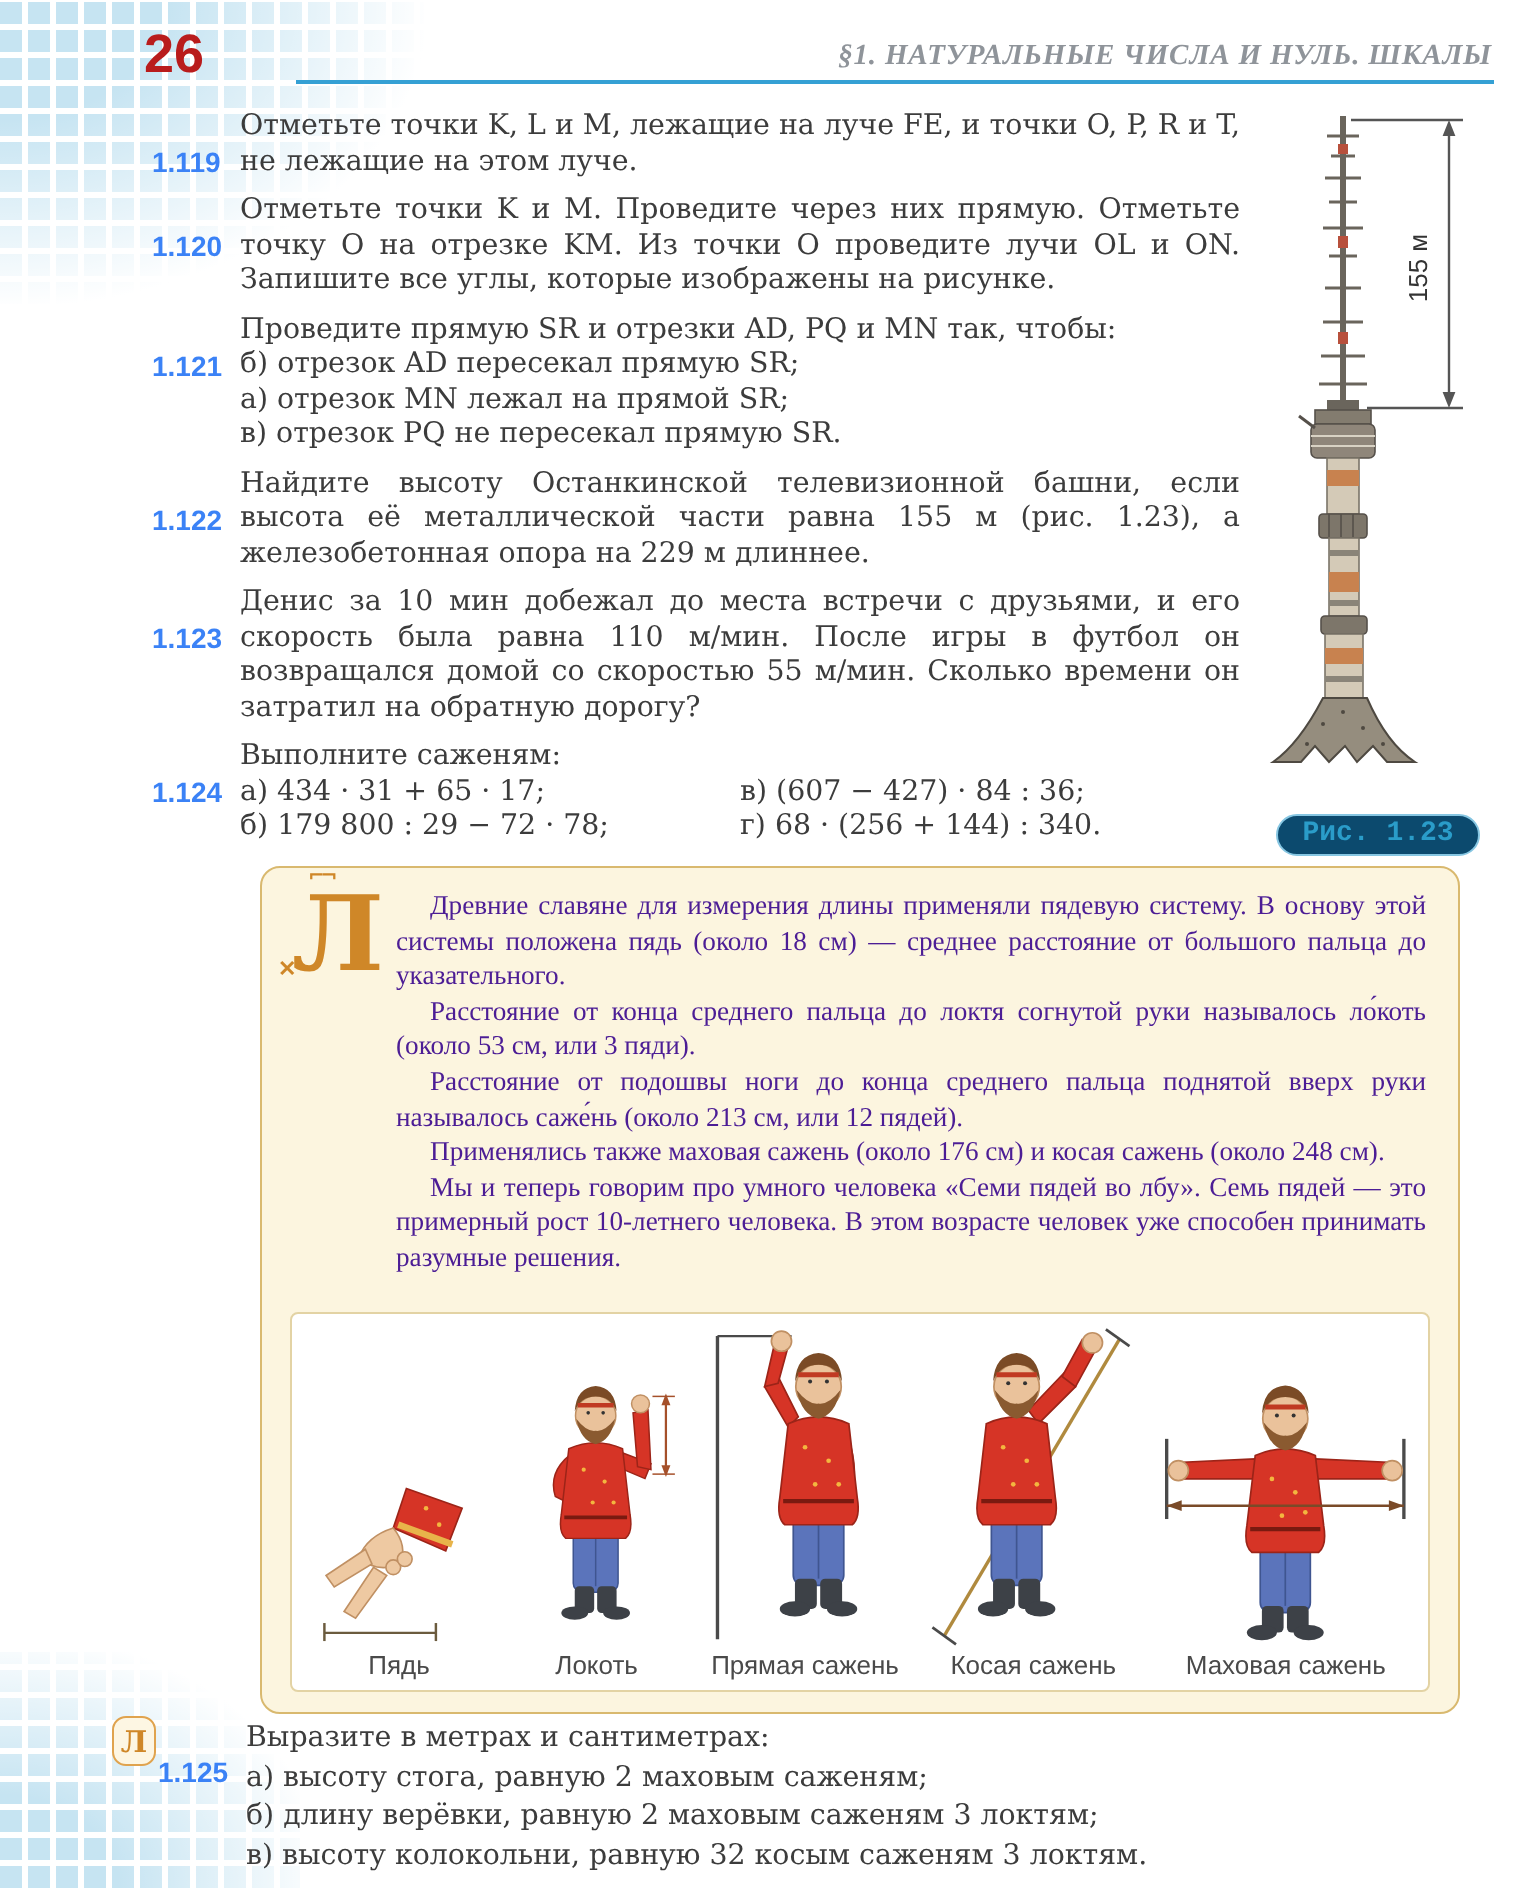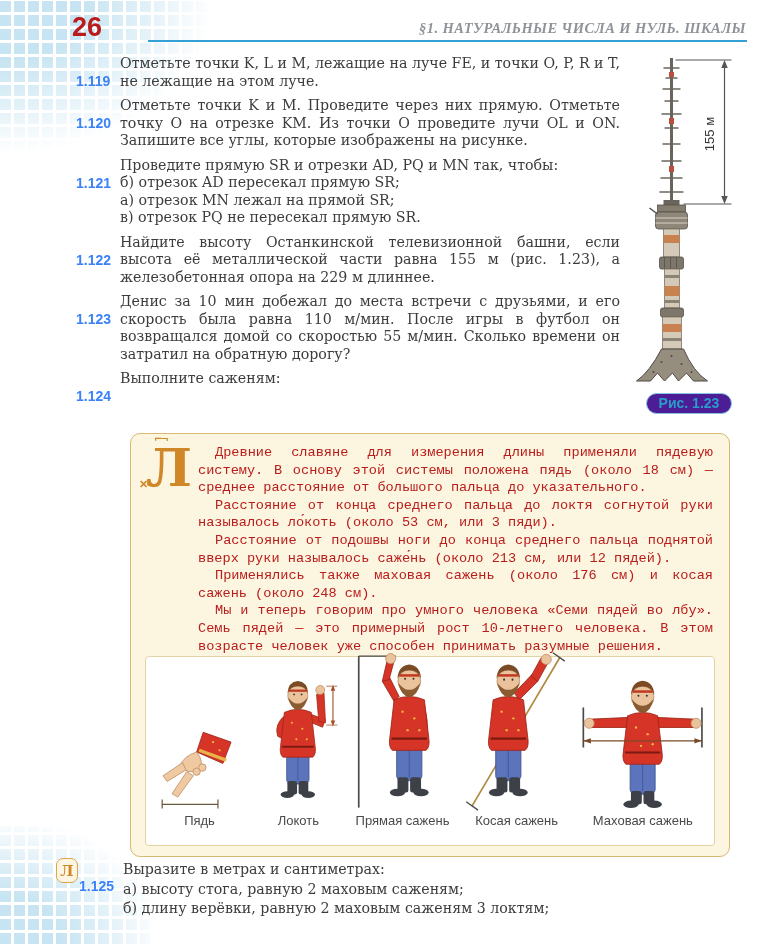--- a/index.html
+++ b/index.html
@@ -33,37 +33,37 @@
   .problem{display:flex;margin-bottom:7px;}
   .pnum{width:44px;min-width:44px;font-family:"Liberation Sans",sans-serif;font-weight:bold;
     font-size:14px;color:#3b82f6;padding-top:18px;}
   .pbody{width:500px;font-size:14.2px;line-height:17.5px;text-align:justify;}
   .pbody .line{text-align:left;}
   .cols{display:flex;}
   .cols .col{width:50%;text-align:left;}
 
   
   .tower{position:absolute;left:628px;top:54px;width:122px;text-align:center;}
-  .fig-caption{display:inline-block;margin-top:3px;padding:1px 12px 2px;border:1.5px solid #86c6e2;
-    border-radius:11px;background:#4c1d95;color:#2a9cc9;font-family:Liberation Sans, sans-serif;
+  .fig-caption{display:inline-block;margin-top:17px;padding:1px 12px 2px;border:1.5px solid #86c6e2;
+    border-radius:11px;background:#0c4a6e;color:#2a9cc9;font-family:Liberation Mono, monospace;
     font-weight:bold;font-size:14px;}
 
   
   .infobox{position:absolute;left:130px;top:433px;width:600px;height:424px;box-sizing:border-box;
     background:#fcf5df;border:1.5px solid #d9b96f;border-radius:10px;}
   .initial{position:absolute;left:15px;top:8px;font-family:"DejaVu Serif",serif;font-weight:bold;
     font-size:52px;line-height:1;color:#cf8728;}
   .initial::before{content:"✕";position:absolute;left:-7px;bottom:4px;font-size:11px;color:#cf8728;}
   .initial::after{content:"⌐¬";position:absolute;left:8px;top:-8px;font-size:10px;color:#cf8728;letter-spacing:-2px;}
-  .ib-text{position:absolute;left:67px;top:10px;right:16px;font-family:Liberation Mono, monospace;
-    font-size:13.6px;line-height:17.6px;color:#b91c1c;text-align:justify;}
+  .ib-text{position:absolute;left:67px;top:10px;right:16px;font-family:Liberation Serif, serif;
+    font-size:13.6px;line-height:17.6px;color:#4c1d95;text-align:justify;}
   .ib-text p{margin:0;text-indent:17px;}
   .panel{position:absolute;left:14px;right:14px;top:222px;bottom:10px;background:#fff;
     border:1px solid #e3d3a4;border-radius:4px;display:flex;align-items:flex-end;
-    justify-content:space-around;padding:4px 4px 17px;text-align:center;}
+    justify-content:space-around;padding:4px 4px 5px;text-align:center;}
   .measure{display:flex;flex-direction:column;align-items:center;}
   .figlabel{font-family:"Liberation Sans",sans-serif;font-size:13px;color:#4a4a4a;margin-top:2px;}
 
   
   .p125{position:absolute;left:56px;top:860px;width:620px;display:flex;}
   .icon125{width:22px;height:25px;box-sizing:border-box;border:1.5px solid #e0a34e;border-radius:7px;
     background:#fdf6e3;color:#cf8728;font-family:"DejaVu Serif",serif;font-weight:bold;font-size:15px;
     display:flex;align-items:center;justify-content:center;margin-top:-2px;}
   .p125 .pnum{width:44px;min-width:44px;margin-left:1px;}
   .p125 .pbody{width:520px;}
@@ -110,20 +110,30 @@
 
     <div class="problem">
       <div class="pnum">1.123</div>
       <div class="pbody">Денис за 10 мин добежал до места встречи с друзьями, и его скорость была равна 110 м/мин. После игры в футбол он возвращался домой со скоростью 55 м/мин. Сколько времени он затратил на обратную дорогу?</div>
     </div>
 
     <div class="problem">
       <div class="pnum">1.124</div>
       <div class="pbody">
         <div class="line">Выполните саженям:</div>
+        <div class="cols">
+          <div class="col">
+            <div class="line">а) 434 · 31 + 65 · 17;</div>
+            <div class="line">б) 179 800 : 29 − 72 · 78;</div>
+          </div>
+          <div class="col">
+            <div class="line">в) (607 − 427) · 84 : 36;</div>
+            <div class="line">г) 68 · (256 + 144) : 340.</div>
+          </div>
+        </div>
       </div>
     </div>
   </div>
 
   <div class="tower">
     <svg width="122" height="332" viewBox="0 0 115 332">
 
       <rect x="38.5" y="4" width="3" height="144" fill="#6a655c"></rect>
       <g stroke="#6a655c" stroke-width="1.5">
         <line x1="32" y1="14" x2="48" y2="14"></line>
@@ -342,16 +352,17 @@
     </div>
   </div>
 
   <div class="p125">
     <div class="icon125">Л</div>
     <div class="pnum">1.125</div>
     <div class="pbody">
       <div class="line">Выразите в метрах и сантиметрах:</div>
       <div class="line">а) высоту стога, равную 2 маховым саженям;</div>
       <div class="line">б) длину верёвки, равную 2 маховым саженям 3 локтям;</div>
+      <div class="line">в) высоту колокольни, равную 32 косым саженям 3 локтям.</div>
     </div>
   </div>
 
 </div>
 
 </body></html>

